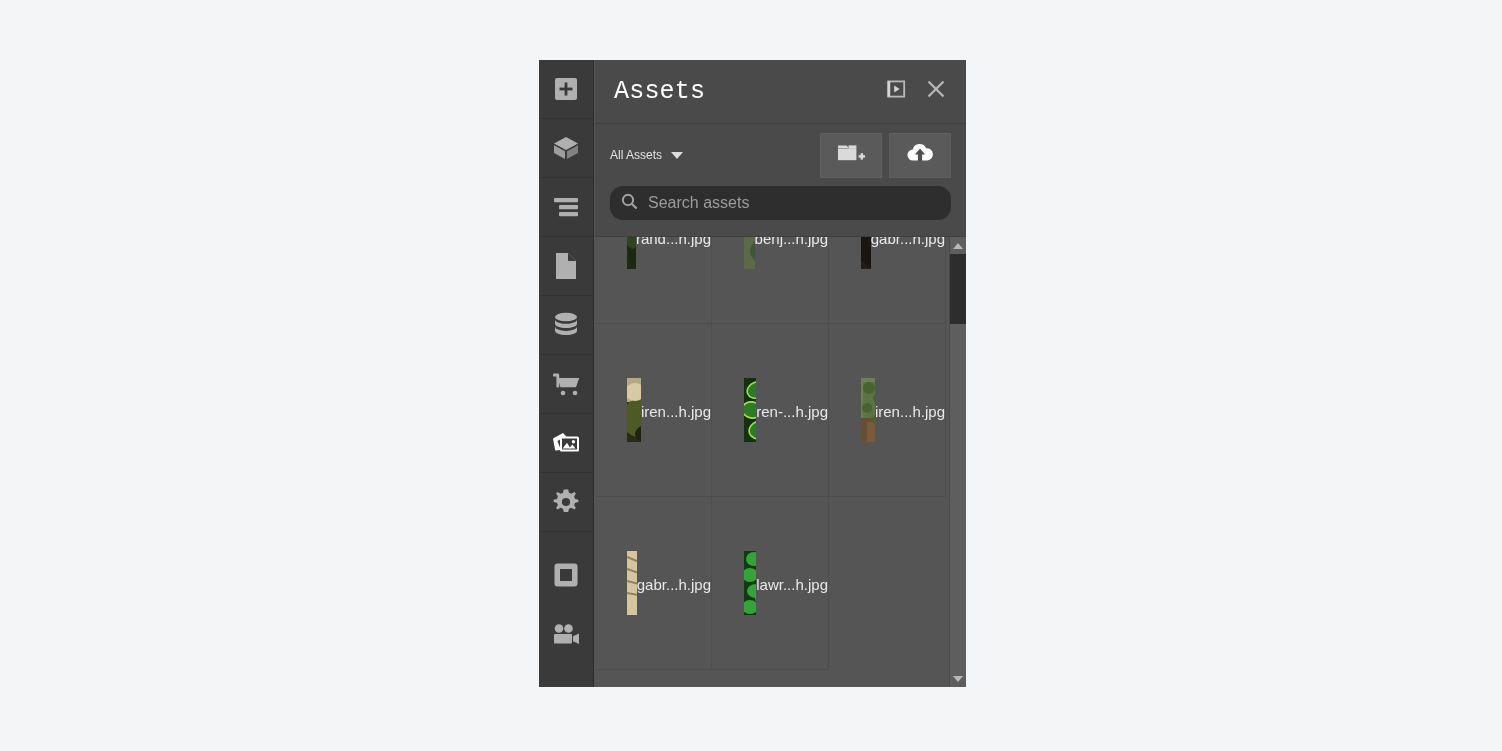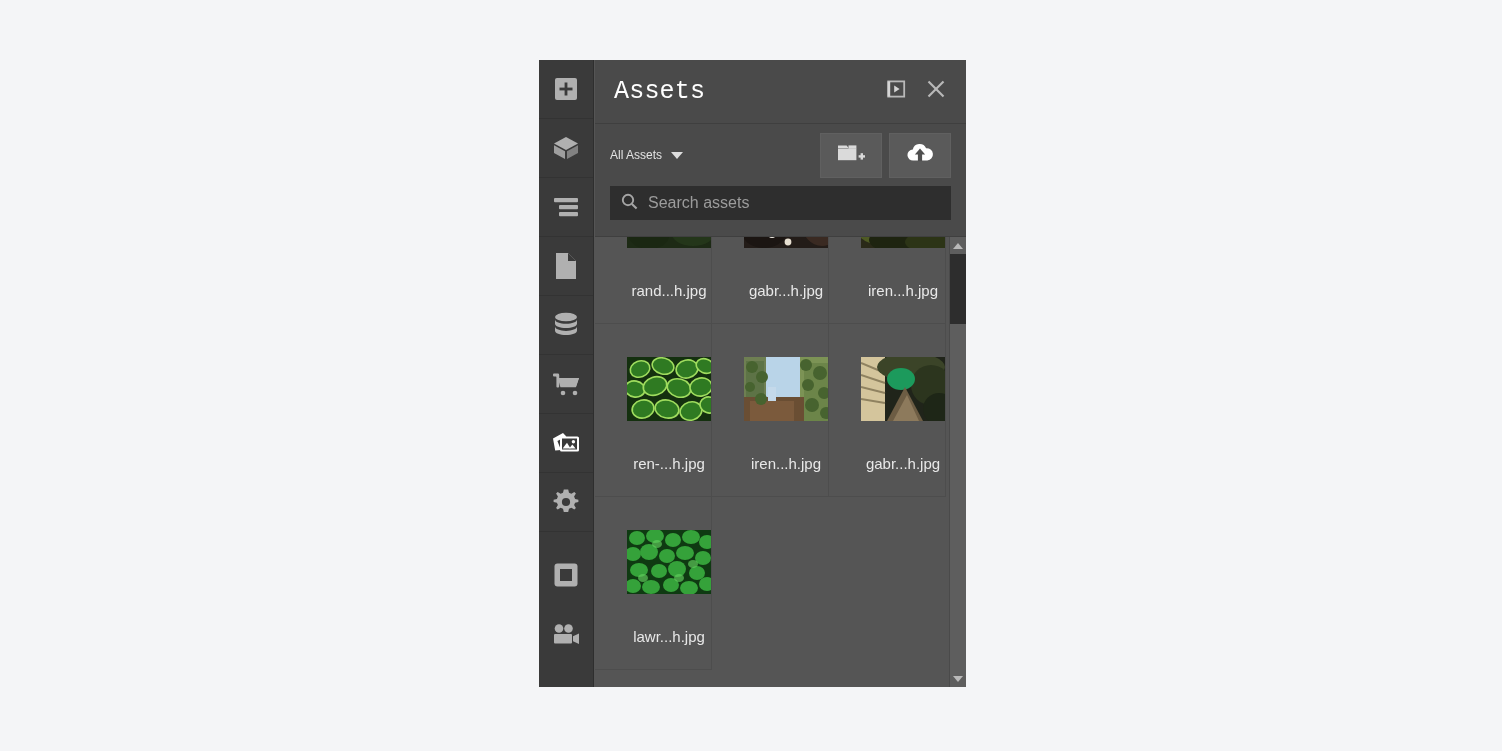--- a/index.html
+++ b/index.html
@@ -145,20 +145,21 @@
   }
   .search-box {
     height: 34px;
     background: #2e2e2e;
     display: flex;
     align-items: center;
     padding: 0 11px;
     gap: 10px;
     box-sizing: border-box;
     cursor: text;
+    border-radius: 13px;
   }
   .search-text {
     font-size: 16px;
     color: #9c9c9c;
     background: transparent;
     border: none;
     outline: none;
     flex: 1 1 auto;
     font-family: "Liberation Sans", sans-serif;
     padding: 0;
@@ -185,23 +186,23 @@
     grid-template-columns: repeat(3, 117px);
     grid-auto-rows: 173px;
     margin-top: -86px;
   }
   .cell {
     position: relative;
     box-sizing: border-box;
     border-right: 1px solid #4d4d4d;
     border-bottom: 1px solid #4d4d4d;
     display: flex;
-    flex-direction: column;
-    align-items: center;
-    justify-content: flex-start;
+    flex-direction: row;
+    align-items: center;
+    justify-content: center;
     cursor: pointer;
     overflow: hidden;
     padding-left: 32px;
   }
   .thumb-box {
     height: 130px;
     width: 100%;
     display: flex;
     align-items: center;
     justify-content: center;
@@ -471,20 +472,39 @@
                     <ellipse cx="74" cy="20" rx="16" ry="14" fill="#3d5a24"></ellipse>
                     <ellipse cx="66" cy="48" rx="22" ry="14" fill="#24361a"></ellipse>
                     <ellipse cx="22" cy="52" rx="20" ry="13" fill="#1a2712"></ellipse>
                     <ellipse cx="45" cy="40" rx="13" ry="9" fill="#5f9428"></ellipse>
                   </svg>
                 </div>
               </div>
               <div class="cell-label">rand...h.jpg</div>
             </div>
 
+            <div class="cell">
+              <div class="thumb-box">
+                <div class="thumb">
+                  <svg width="86" height="64" viewBox="0 0 86 64" preserveAspectRatio="none">
+                    <rect width="86" height="64" fill="#2b4a4c"></rect>
+                    <rect x="0" y="0" width="40" height="64" fill="#5c6a4a"></rect>
+                    <ellipse cx="18" cy="16" rx="20" ry="13" fill="#8a9a6a"></ellipse>
+                    <ellipse cx="58" cy="14" rx="26" ry="14" fill="#46707a"></ellipse>
+                    <ellipse cx="70" cy="42" rx="22" ry="18" fill="#23484f"></ellipse>
+                    <ellipse cx="30" cy="46" rx="24" ry="16" fill="#3f5540"></ellipse>
+                    <circle cx="12" cy="10" r="3" fill="#cfd8bc"></circle>
+                    <circle cx="26" cy="20" r="2.4" fill="#d8e0c6"></circle>
+                    <circle cx="38" cy="9" r="2.6" fill="#e0e6d0"></circle>
+                    <circle cx="48" cy="25" r="2" fill="#c9d4bb"></circle>
+                  </svg>
+                </div>
+              </div>
+              <div class="cell-label">benj...h.jpg</div>
+            </div>
 
             <div class="cell">
               <div class="thumb-box">
                 <div class="thumb">
                   <svg width="86" height="64" viewBox="0 0 86 64" preserveAspectRatio="none">
                     <rect width="86" height="64" fill="#231c18"></rect>
                     <ellipse cx="62" cy="14" rx="30" ry="18" fill="#6b4336"></ellipse>
                     <ellipse cx="78" cy="40" rx="20" ry="22" fill="#3a2a22"></ellipse>
                     <ellipse cx="20" cy="44" rx="24" ry="20" fill="#1b1512"></ellipse>
                     <circle cx="30" cy="10" r="3.2" fill="#ece6de"></circle>

